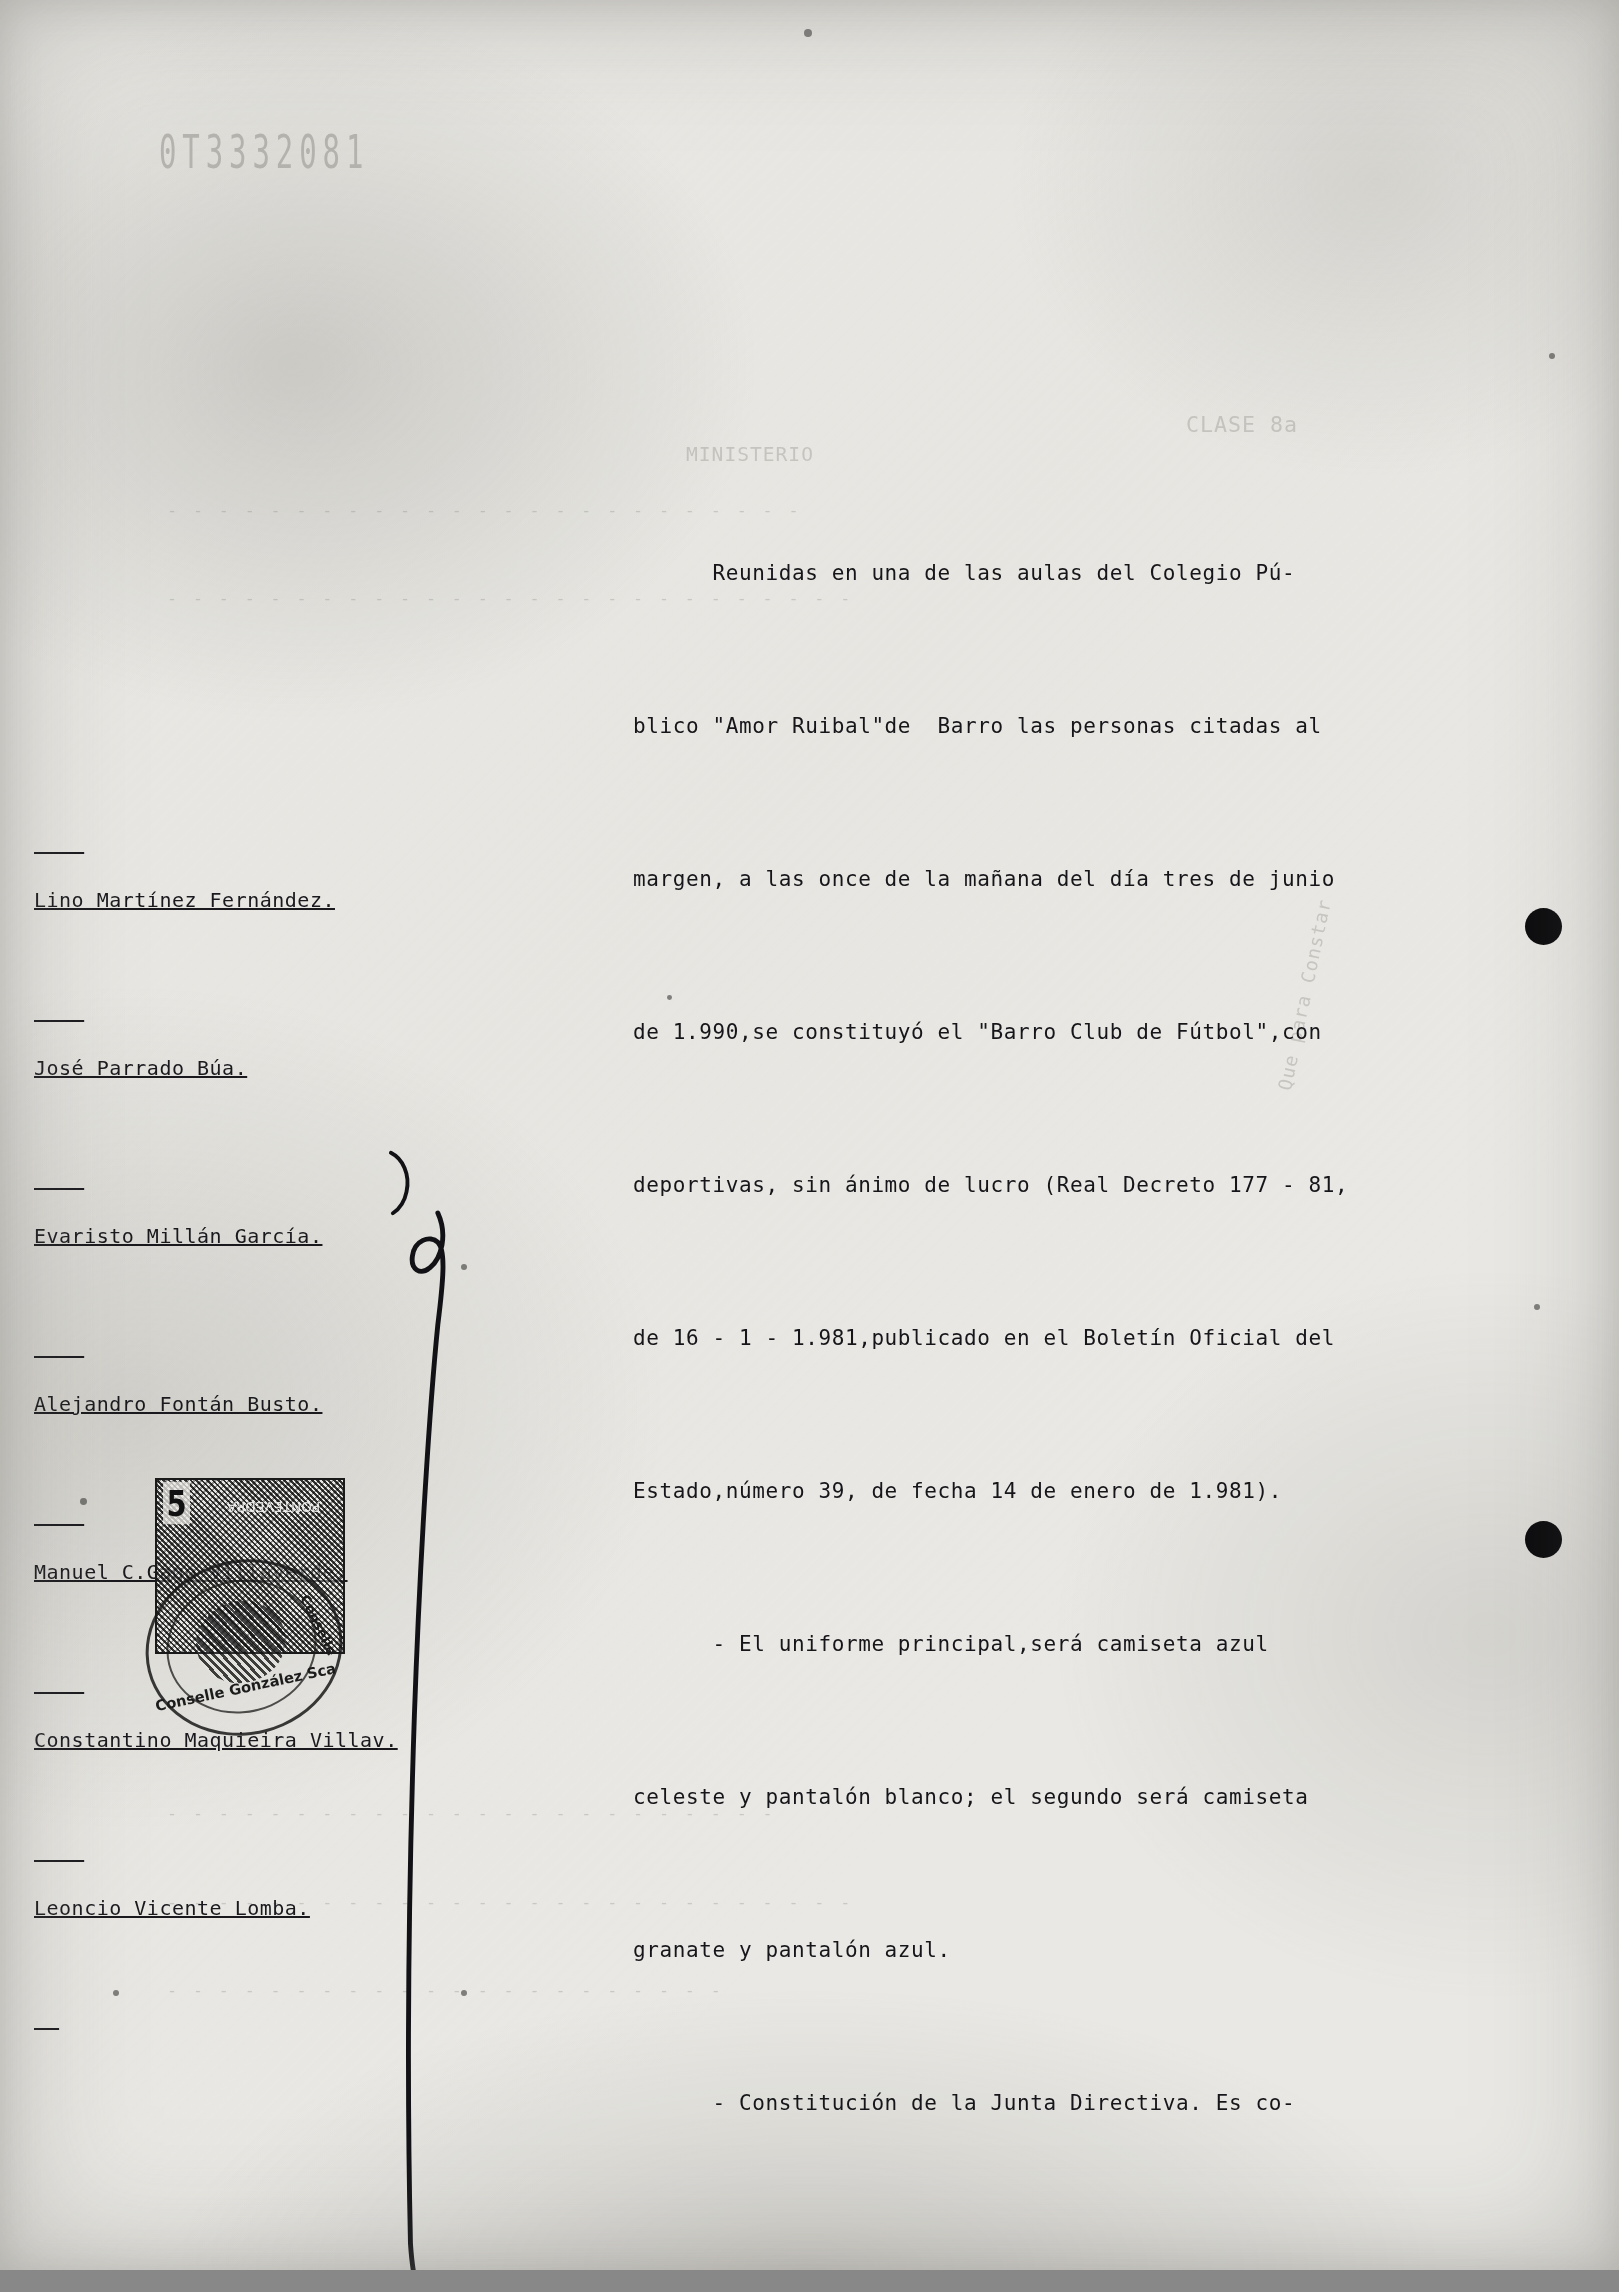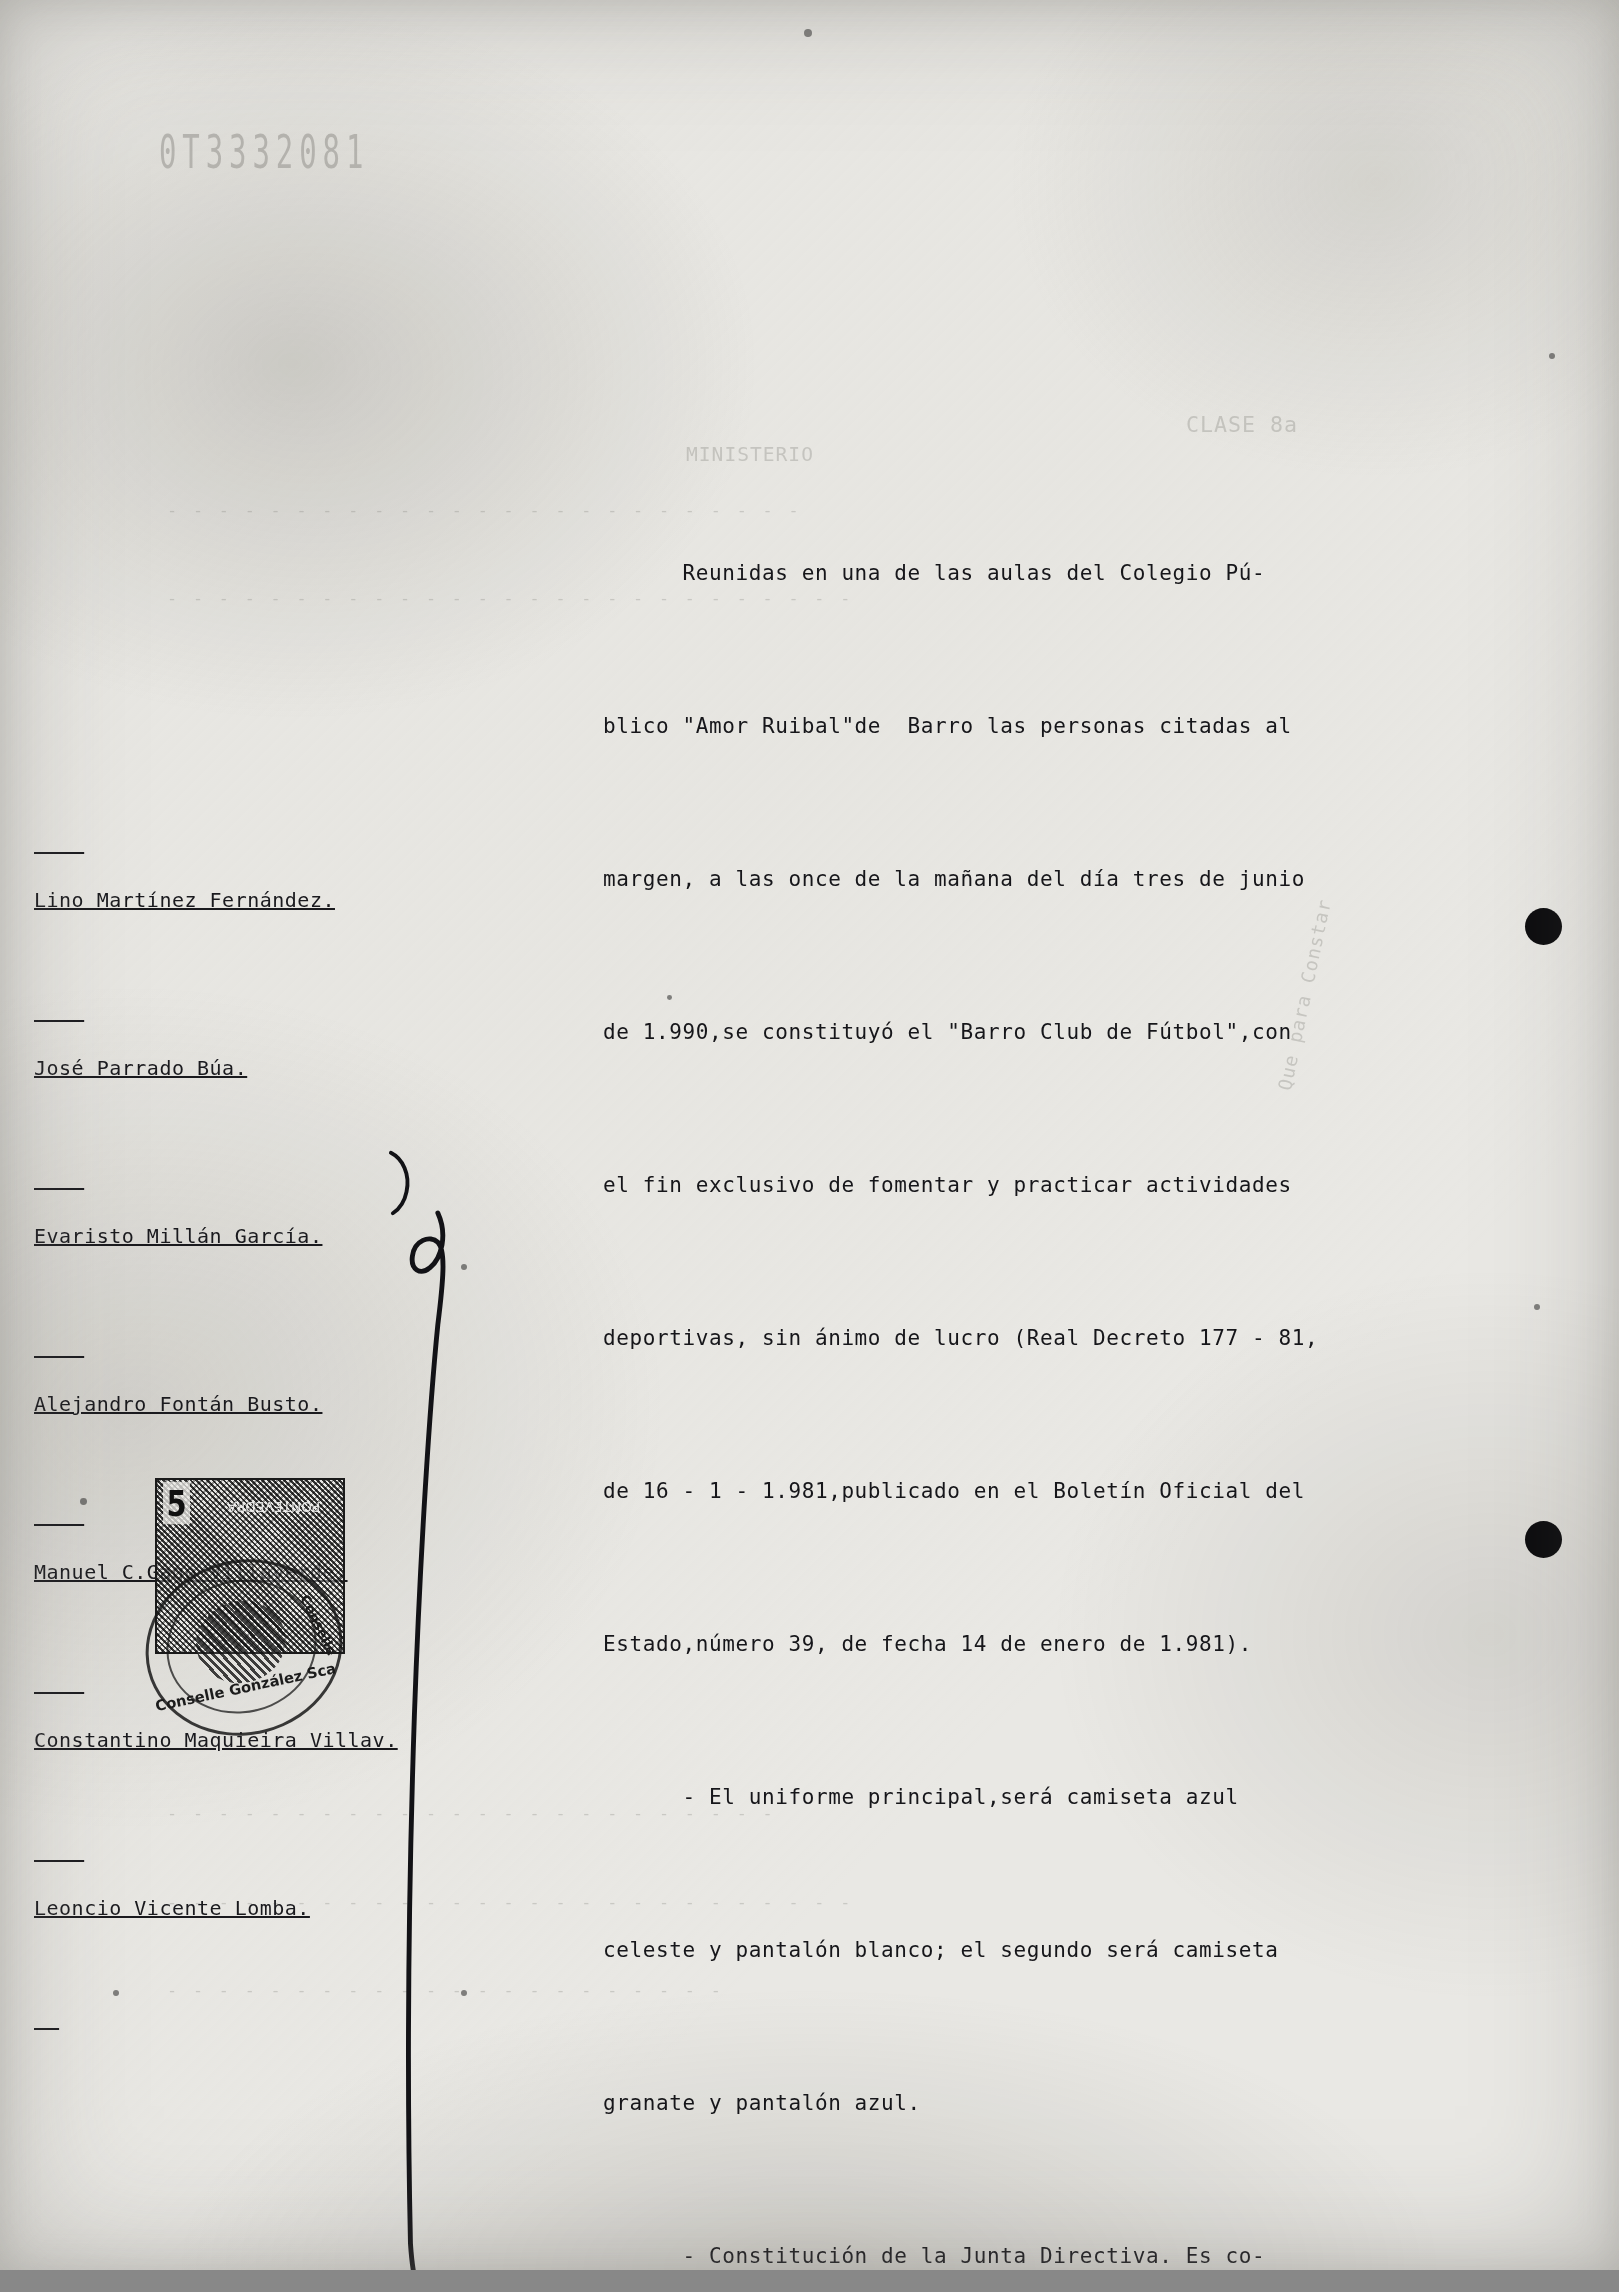--- a/index.html
+++ b/index.html
@@ -71,21 +71,21 @@
     position: absolute;
     left: 603px;
     top: 446px;
     width: 921px;
     font-size: 21px;
     line-height: 51px;
     color: #16161a;
     letter-spacing: 0.6px;
     white-space: pre;
   }
-  .body-col .ln { display: block; }
+  .body-col .ln { display: block; margin-left: 30px; }
   
   .names {
     position: absolute;
     left: 34px;
     top: 760px;
     width: 529px;
     font-size: 20px;
     line-height: 56px;
     color: #1a1a1e;
     letter-spacing: 0.5px;
@@ -252,21 +252,20 @@
     <span class="ln">Manuel C.Gago Villaverde.</span>
     <span class="ln">Constantino Maquieira Villav.</span>
     <span class="ln">Leoncio Vicente Lomba.</span>
   </div>
 
   <div class="body-col">
     <span class="ln">      Reunidas en una de las aulas del Colegio Pú-</span>
     <span class="ln">blico "Amor Ruibal"de  Barro las personas citadas al</span>
     <span class="ln">margen, a las once de la mañana del día tres de junio</span>
     <span class="ln">de 1.990,se constituyó el "Barro Club de Fútbol",con</span>
-    <span class="ln">el fin exclusivo de fomentar y practicar actividades</span>
     <span class="ln">deportivas, sin ánimo de lucro (Real Decreto 177 - 81,</span>
     <span class="ln">de 16 - 1 - 1.981,publicado en el Boletín Oficial del</span>
     <span class="ln">Estado,número 39, de fecha 14 de enero de 1.981).</span>
     <span class="ln">      - El uniforme principal,será camiseta azul</span>
     <span class="ln">celeste y pantalón blanco; el segundo será camiseta</span>
     <span class="ln">granate y pantalón azul.</span>
     <span class="ln">      - Constitución de la Junta Directiva. Es co-</span>
     
     
     

